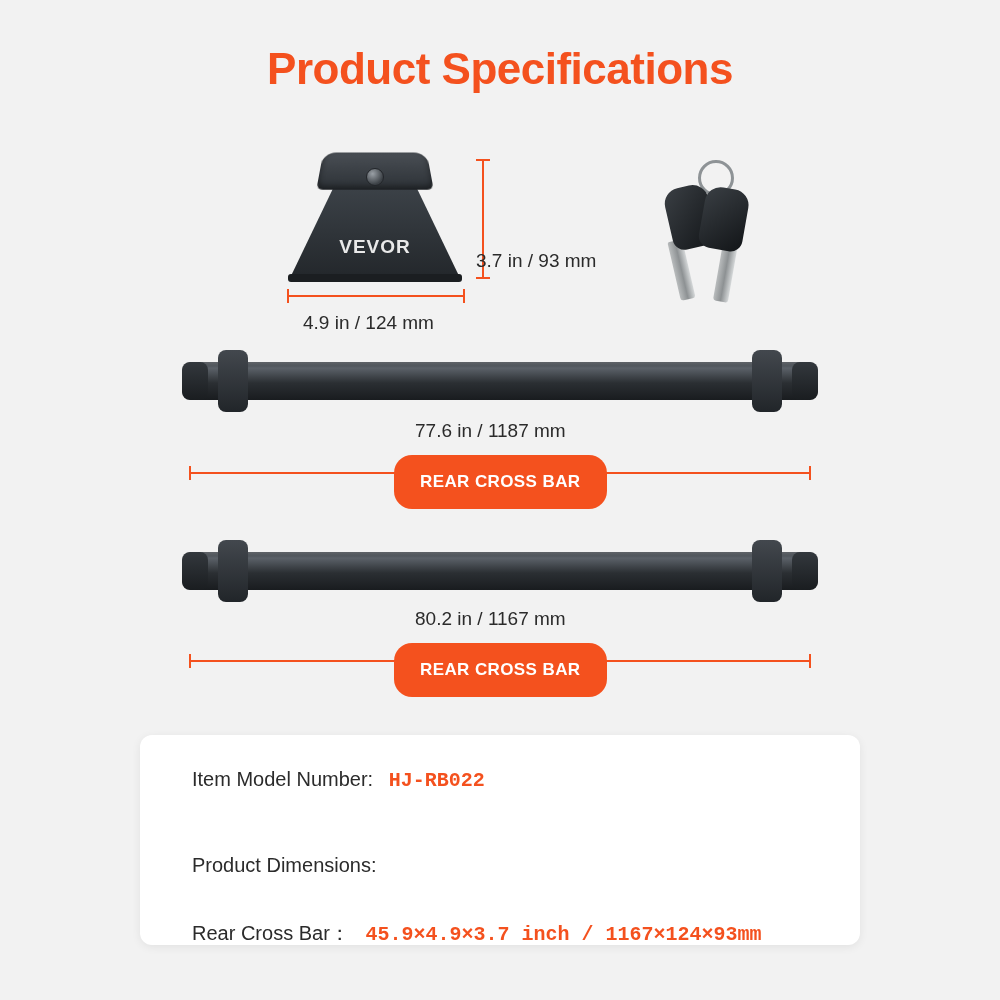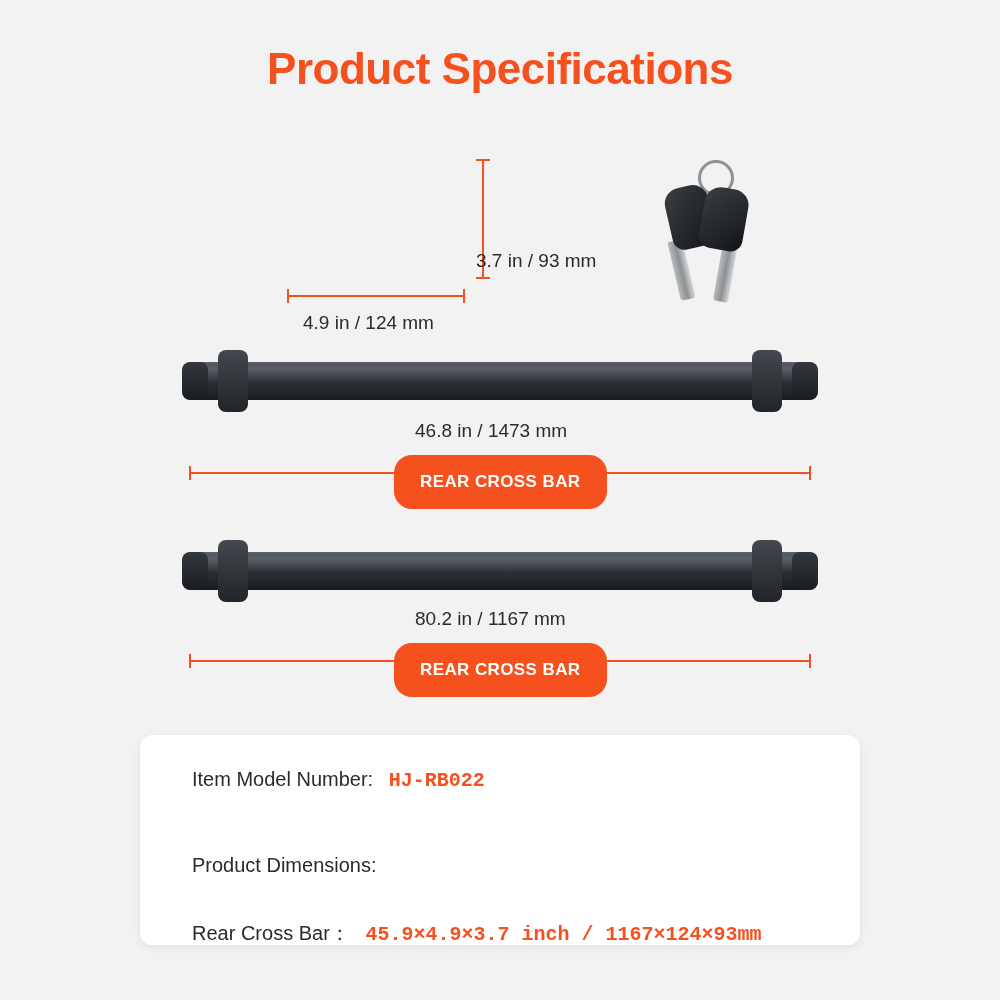--- a/index.html
+++ b/index.html
@@ -235,20 +235,27 @@
   .r5 { top: 185px; }
   .indent-val { display: inline-block; margin-left: 10px; font-family: Liberation Mono, monospace; }
 </style>
 </head>
 <body>
 
 <div class="page">
 
   <div class="title">Product Specifications</div>
 
+  <div class="foot-wrap">
+    <div class="foot-body"></div>
+    <div class="foot-top"></div>
+    <div class="foot-screw"></div>
+    <div class="foot-brand">VEVOR</div>
+    <div class="foot-base-shadow"></div>
+  </div>
 
   <div class="dim-v" style="left:482px; top:160px; height:118px;"></div>
   <div class="cap-v" style="left:476px; top:159px;"></div>
   <div class="cap-v" style="left:476px; top:277px;"></div>
   <div class="dim-label" style="left:476px; top:209px;margin-top:41px;">3.7 in / 93 mm</div>
 
   <div class="dim-h" style="left:288px; top:295px; width:176px;"></div>
   <div class="cap-h" style="left:287px; top:289px;"></div>
   <div class="cap-h" style="left:463px; top:289px;"></div>
   <div class="dim-label" style="left:303px; top:312px;">4.9 in / 124 mm</div>
@@ -261,21 +268,21 @@
     <div class="key-head b"></div>
   </div>
 
   <div class="bar" style="left:182px; top:348px; width:636px;">
     <div class="tube"></div>
     <div class="endcap left"></div>
     <div class="endcap right"></div>
     <div class="clamp" style="left:36px; top:2px;"></div>
     <div class="clamp" style="right:36px; top:2px;"></div>
   </div>
-  <div class="dim-label" style="left:415px; top:420px;">46.8 in / 1473 mm</div>
+  <div class="dim-label" style="left:415px; top:420px;">77.6 in / 1187 mm</div>
 
   <div class="dim-h" style="left:190px; top:472px; width:620px;"></div>
   <div class="cap-h" style="left:189px; top:466px;"></div>
   <div class="cap-h" style="left:809px; top:466px;"></div>
   <div class="pill" style="left:394px; top:455px;">REAR CROSS BAR</div>
 
   <div class="bar" style="left:182px; top:538px; width:636px;">
     <div class="tube"></div>
     <div class="endcap left"></div>
     <div class="endcap right"></div>

